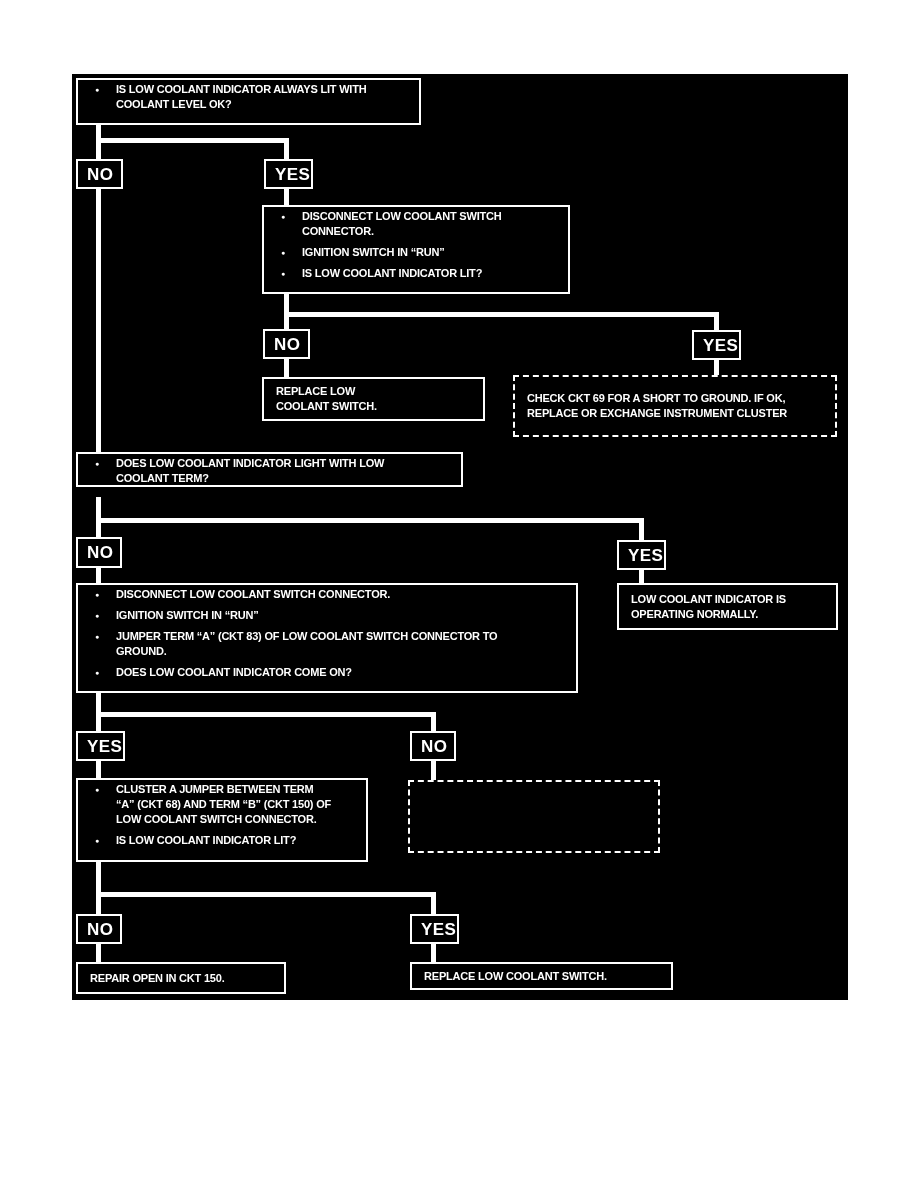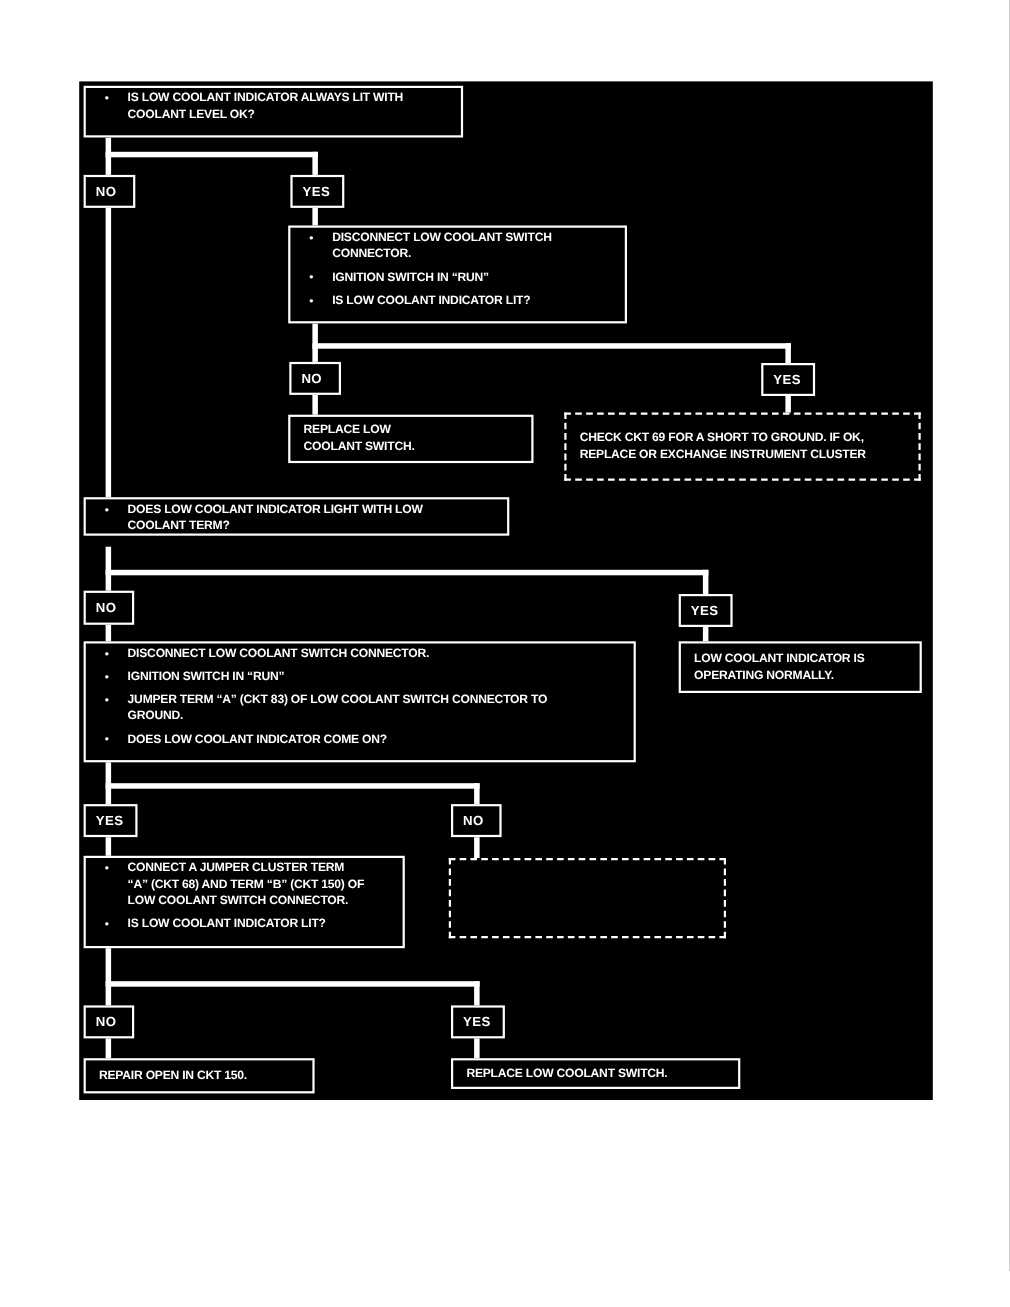--- a/index.html
+++ b/index.html
@@ -18,21 +18,21 @@
   .conn{position:absolute;background:var(--line);}
   .node{
     position:absolute;box-sizing:border-box;
     background:var(--panel);
     border:2px solid var(--line);
     color:var(--text);
     font-weight:bold;font-size:11px;line-height:15px;letter-spacing:-0.2px;
   }
   .label{
     display:flex;align-items:center;padding-left:9px;
-    font-size:12px;letter-spacing:0.4px;
+    font-size:17px;letter-spacing:0.4px;
   }
   .bullets{display:flex;flex-direction:column;gap:6px;padding:2px 4px 7px 0;}
   .brow{display:flex;}
   .bullet{flex:none;width:38px;text-align:center;font-size:7px;line-height:15px;}
   .btext{flex:1;min-width:0;}
   .tline{display:block;white-space:nowrap;}
   .lines{display:flex;flex-direction:column;justify-content:center;padding-left:12px;}
   .dashed{border-style:dashed;}
 </style>
 </head>
@@ -176,21 +176,21 @@
       <span>YES</span>
     </div>
   <div class="node label" style="left:338px;top:657px;width:46px;height:30px">
       <span>NO</span>
     </div>
 
   <div class="node bullets" style="left:4px;top:704px;width:292px;height:84px">
     <div class="brow">
       <span class="bullet">●</span>
       <span class="btext">
-        <span class="tline">CONNECT A JUMPER CLUSTER TERM</span>
+        <span class="tline">CLUSTER A JUMPER BETWEEN TERM</span>
         <span class="tline">“A” (CKT 68) AND TERM “B” (CKT 150) OF</span>
         <span class="tline">LOW COOLANT SWITCH CONNECTOR.</span>
       </span>
     </div>
     <div class="brow">
       <span class="bullet">●</span>
       <span class="btext">
           <span class="tline">IS LOW COOLANT INDICATOR LIT?</span>
         </span>
     </div>

